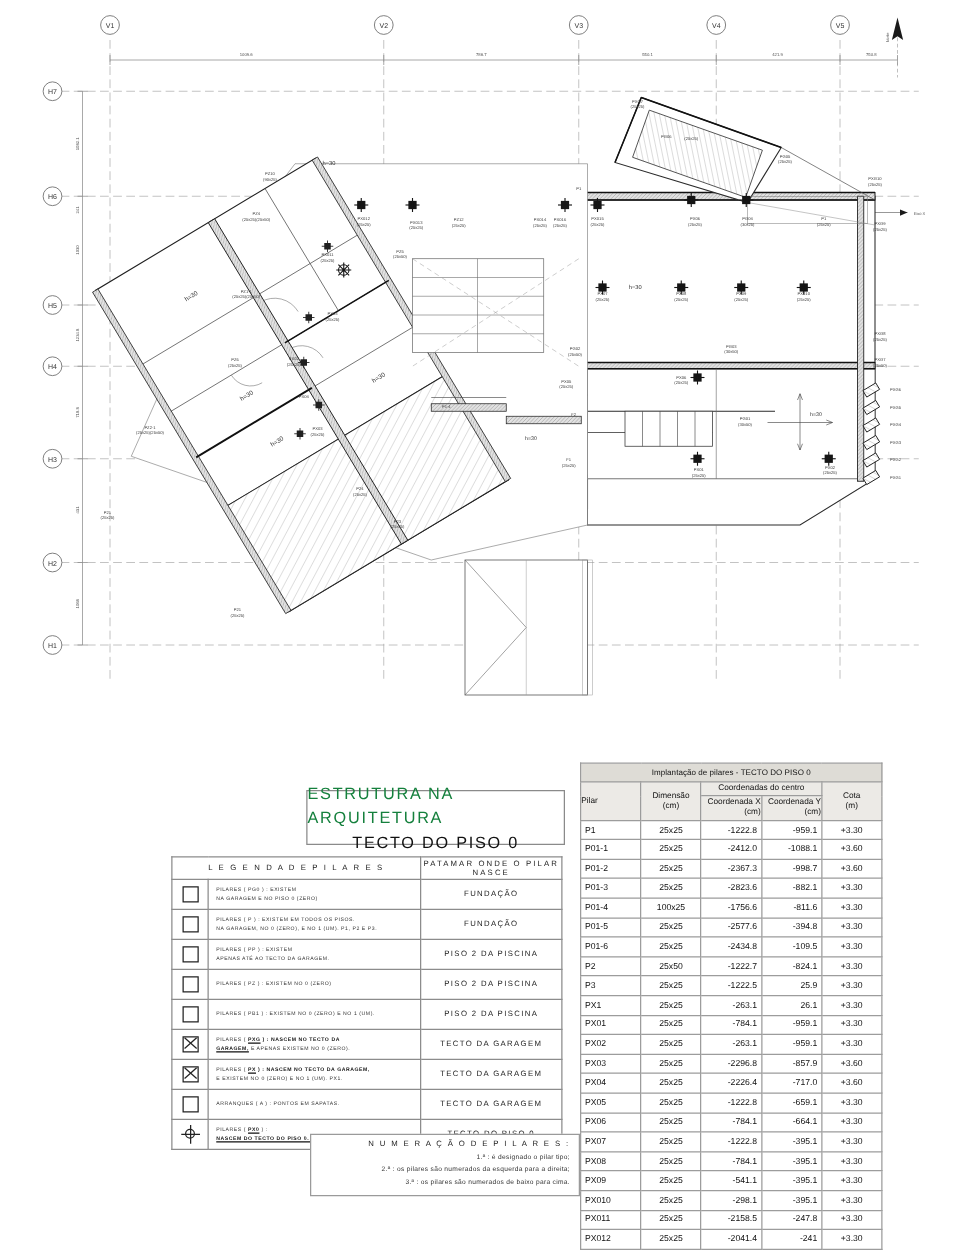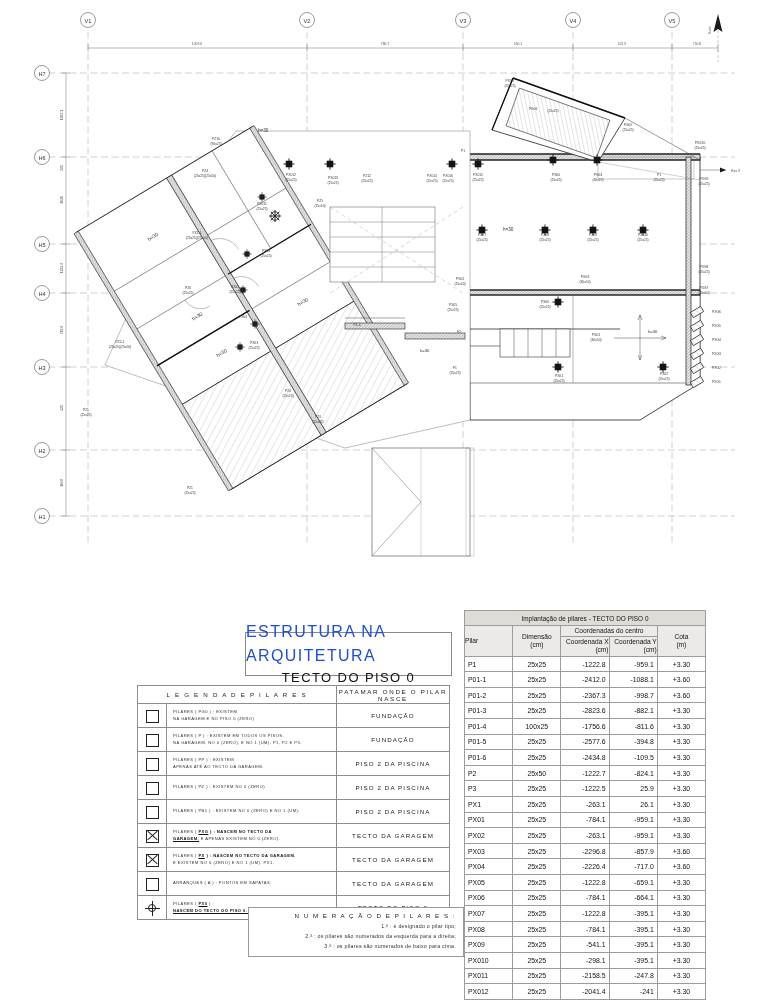--- a/index.html
+++ b/index.html
@@ -10,21 +10,21 @@
   #drawing{position:absolute;left:0;top:0;width:768px;height:570px;}
   #drawing svg{display:block;}
 
   
   #bottom{position:absolute;left:0;top:570px;width:768px;height:430px;}
 
   
   #titlebox{position:absolute;left:245px;top:62px;width:205px;height:42px;
             border:1px solid #8a8a8a;background:#fff;
             display:flex;flex-direction:column;align-items:center;justify-content:center;}
-  #titlebox .t1{font-size:16px;letter-spacing:1.4px;color:#1d4ed8;line-height:1.5;}
+  #titlebox .t1{font-size:13px;letter-spacing:1.4px;color:#15803d;line-height:1.5;}
   #titlebox .t2{font-size:13px;letter-spacing:1.4px;color:#111;line-height:1.5;}
 
   
   #legend{position:absolute;left:137px;top:115px;width:313px;
           border-collapse:collapse;}
   #legend td,#legend th{border:1px solid #8c8c8c;background:#fff;}
   #legend .hd{height:15px;text-align:center;font-size:6.2px;letter-spacing:1.7px;color:#222;font-weight:normal;}
   #legend .sym{width:26px;text-align:center;vertical-align:middle;}
   #legend .desc{padding:2px 3px 2px 6px;font-size:4.1px;line-height:1.55;
                 letter-spacing:.45px;color:#333;vertical-align:middle;}

